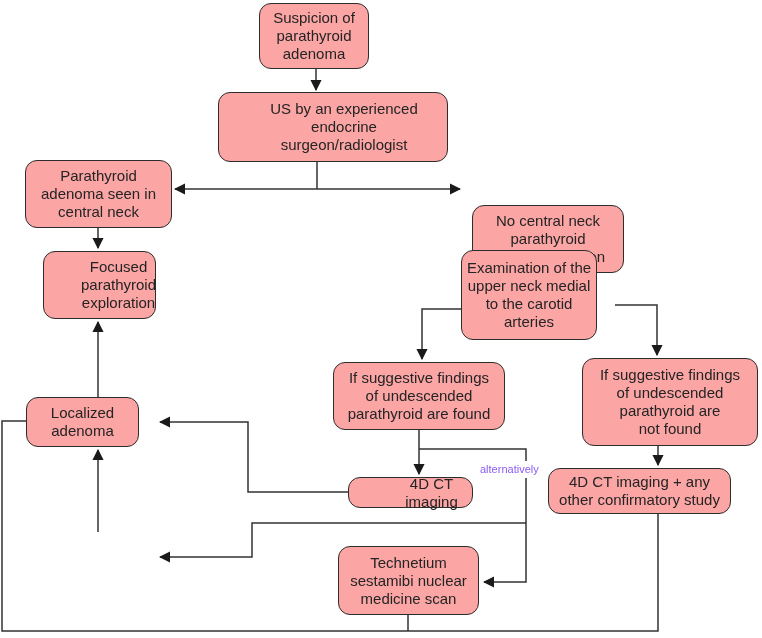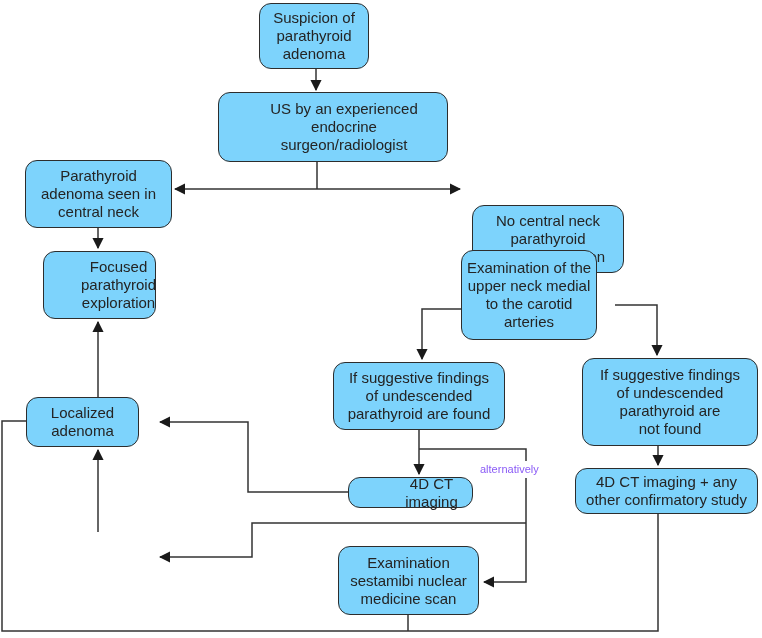--- a/index.html
+++ b/index.html
@@ -4,40 +4,40 @@
 <style>
   html,body{margin:0;padding:0;background:#ffffff;}
   .canvas{
     position:relative;width:762px;height:638px;background:#ffffff;overflow:hidden;
     font-family:"Liberation Sans", sans-serif;
   }
   .wires{position:absolute;left:0;top:0;}
   .wires polyline{fill:none;stroke:#333333;stroke-width:1.5;}
   .node{
     position:absolute;box-sizing:border-box;
-    background:#7dd3fc;border:1.6px solid #2d2d2d;border-radius:12px;
+    background:#fca5a5;border:1.6px solid #2d2d2d;border-radius:12px;
     display:flex;align-items:center;justify-content:center;
     text-align:center;white-space:pre-line;
     font-size:15px;line-height:18px;color:#242424;padding:2px;
   }
   .edge-label{
     position:absolute;background:#ffffff;color:#8b5cf6;
     font-size:11px;line-height:17px;padding:0 3px;
   }
   
   #n-suspicion   {left:259px;top:3px;  width:110px;height:66px;}
   #n-us          {left:218px;top:92px; width:230px;height:70px;padding-left:24px;}
   #n-seen        {left:25px; top:160px;width:147px;height:68px;}
   #n-focused     {left:43px; top:251px;width:113px;height:68px;padding-left:40px;}
   #n-notseen     {left:472px;top:158px;width:152px;height:68px;margin-top:47px;}
   #n-exam        {left:461px;top:250px;width:136px;height:90px;}
   #n-found       {left:333px;top:362px;width:172px;height:68px;}
   #n-ct          {left:348px;top:477px;width:125px;height:31px;padding-left:44px;}
   #n-notfound    {left:582px;top:358px;width:176px;height:88px;}
-  #n-ctconfirm   {left:575px;top:468px;width:183px;height:46px;}
+  #n-ctconfirm   {left:548px;top:468px;width:183px;height:46px;}
   #n-localized   {left:26px; top:397px;width:113px;height:50px;}
   #n-fna         {left:42px; top:532px;width:113px;height:50px;}
   #n-technetium  {left:338px;top:546px;width:141px;height:69px;}
   #lbl-alternatively{left:477px;top:461px;}
 </style>
 </head>
 <body>
 
 <div class="canvas">
 
@@ -91,18 +91,18 @@
 parathyroid are found</div>
   <div class="node" id="n-ct">4D CT imaging</div>
   <div class="node" id="n-notfound">If suggestive findings
 of undescended
 parathyroid are
 not found</div>
   <div class="node" id="n-ctconfirm">4D CT imaging + any
 other confirmatory study</div>
   <div class="node" id="n-localized">Localized
 adenoma</div>
-  <div class="node" id="n-technetium">Examination
+  <div class="node" id="n-technetium">Technetium
 sestamibi nuclear
 medicine scan</div>
 
   <div class="edge-label" id="lbl-alternatively">alternatively</div>
 </div>
 
 </body></html>

